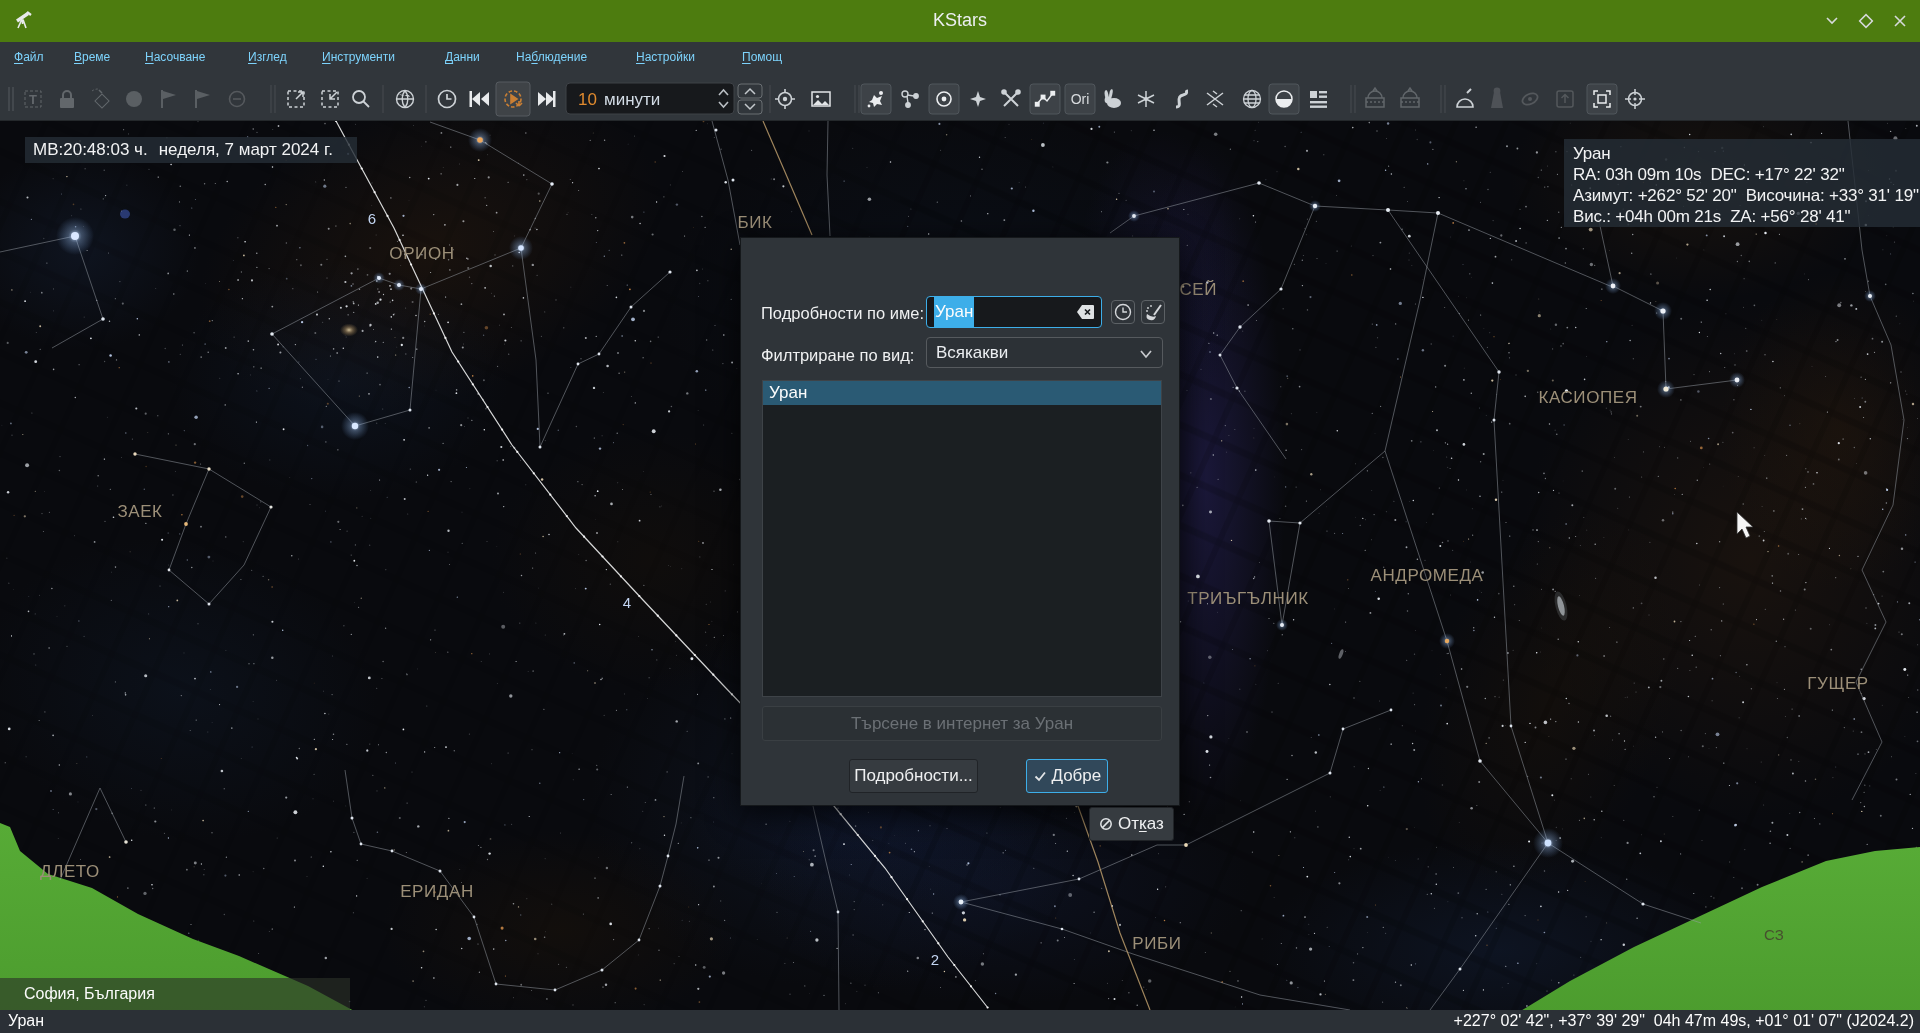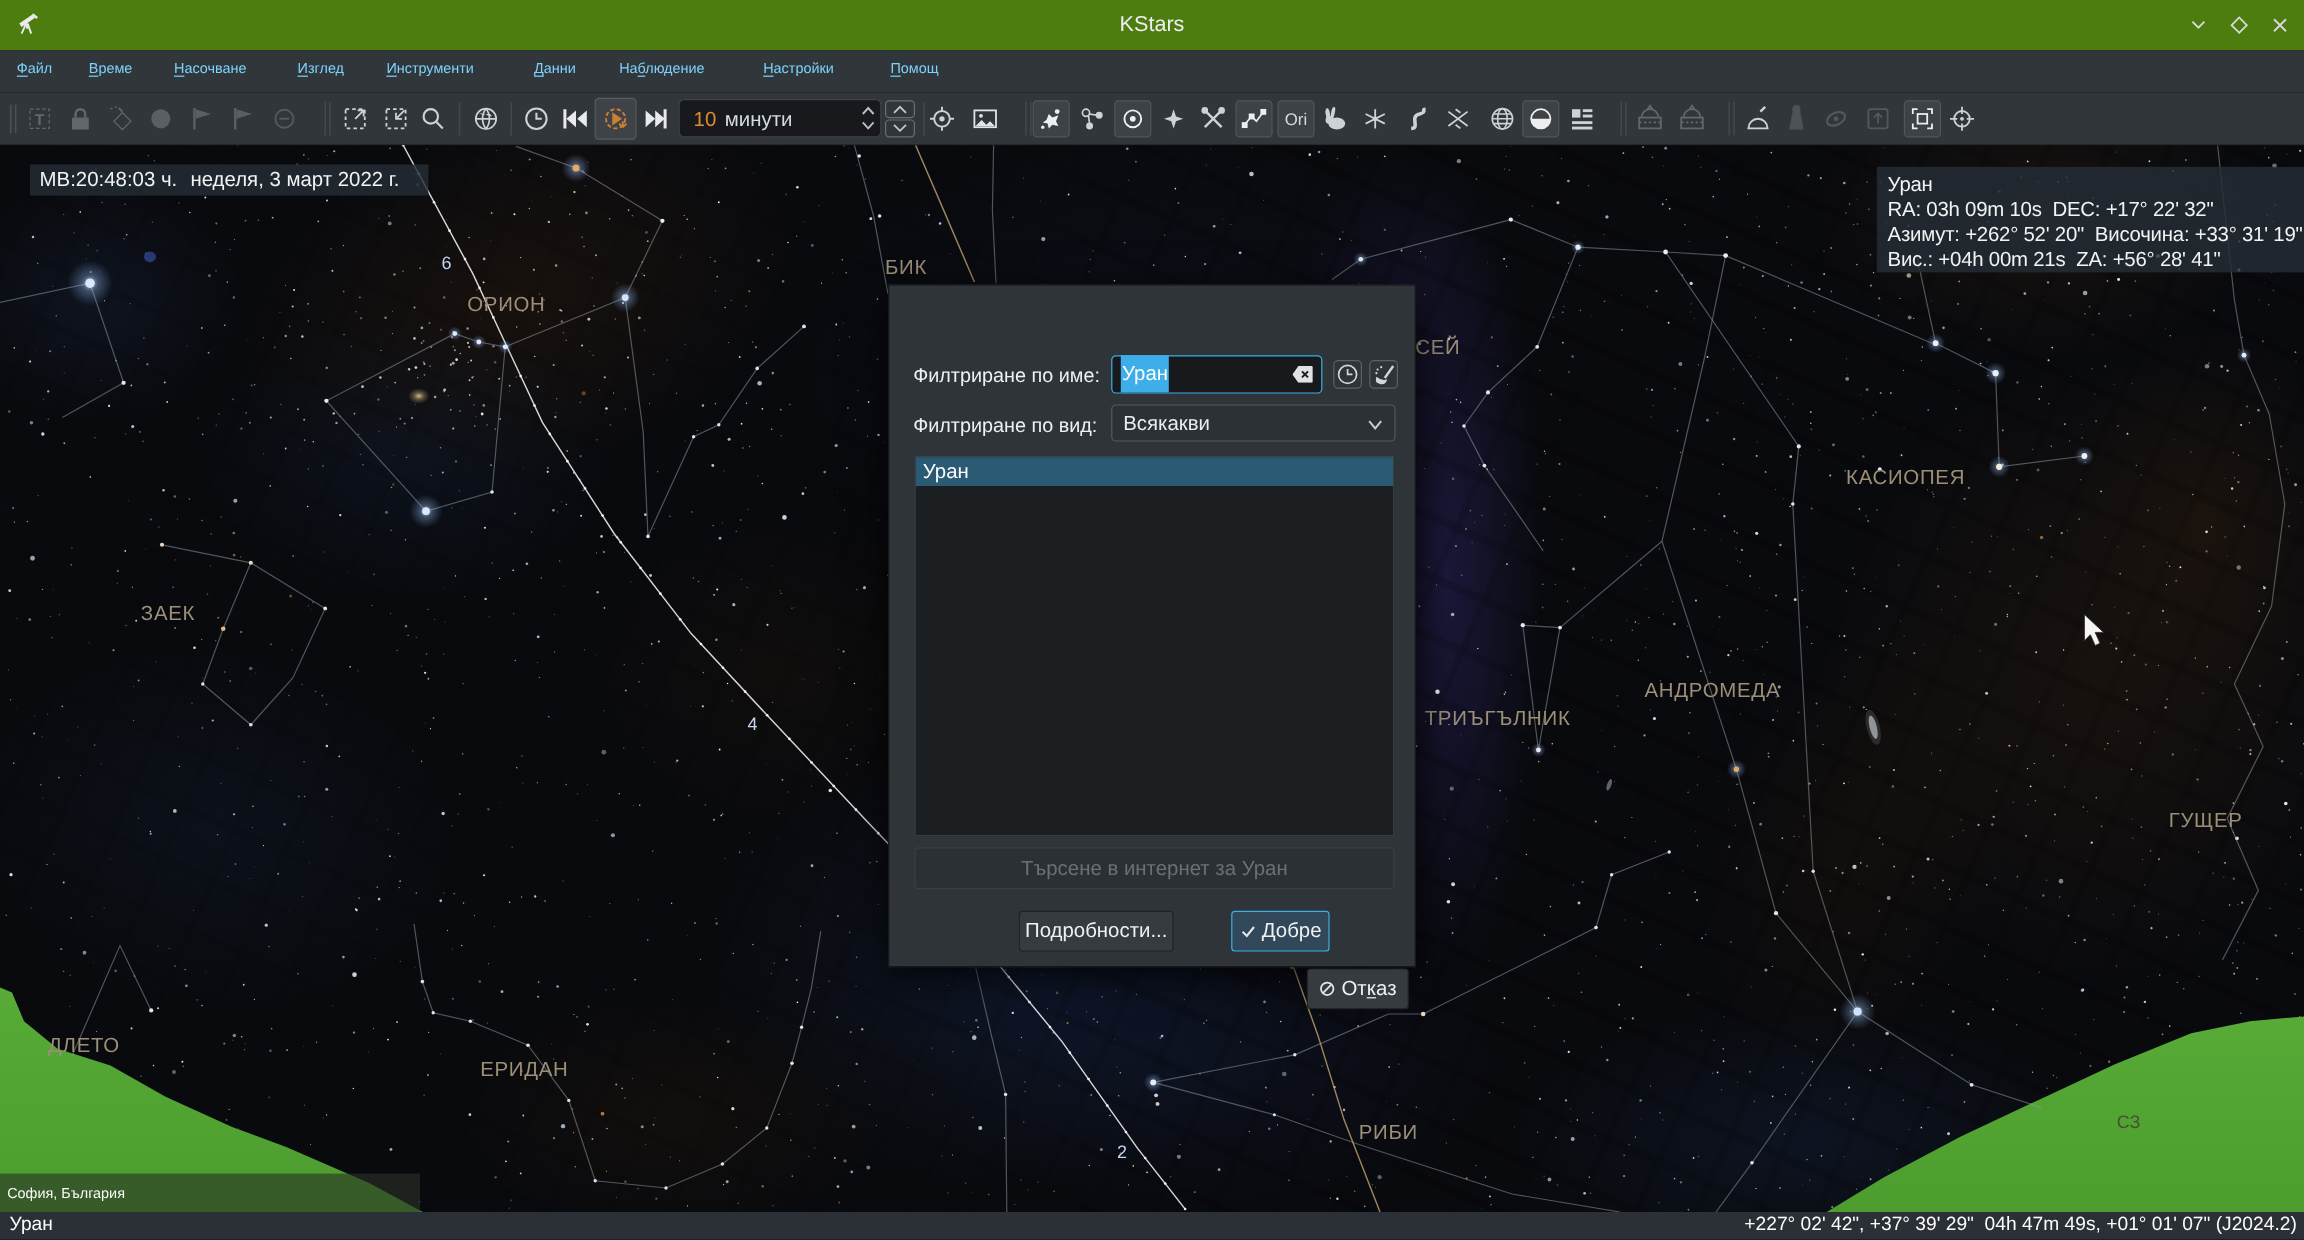--- a/index.html
+++ b/index.html
@@ -7,21 +7,21 @@
 #titlebar { position:absolute; left:0; top:0; width:1920px; height:42px; background:#4d7c0f; }
 #titlebar .t { position:absolute; left:0; right:0; top:10px; text-align:center; color:#eceff1; font-size:18px; }
 #menubar { position:absolute; left:0; top:42px; width:1920px; height:35px; background:#31363b; }
 #menubar span { position:absolute; top:8px; color:#7dd3fc; font-size:12px; }
 #menubar u { text-decoration:underline; text-underline-offset:2px; }
 #toolbar { position:absolute; left:0; top:77px; width:1920px; height:44px; background:#31363b; border-bottom:1px solid #24282b; }
 #sky { position:absolute; left:0; top:121px; }
 .infobox { position:absolute; background:rgba(37,45,54,0.82); color:#f2f3f4; font-size:17px; }
 #info-tl { left:25px; top:137px; width:332px; height:26px; line-height:26px; padding-left:8px; white-space:nowrap; }
 #info-tr { left:1564px; top:139px; width:356px; height:88px; padding:4px 0 0 9px; line-height:21px; white-space:nowrap; letter-spacing:-0.2px; }
-#sofia { position:absolute; left:0; top:978px; width:350px; height:32px; background:rgba(44,50,40,0.62); color:#fbfbfb; font-size:12px; line-height:32px; padding-left:6px; }
+#sofia { position:absolute; left:0; top:978px; width:350px; height:32px; background:rgba(44,50,40,0.62); color:#fbfbfb; font-size:16px; line-height:32px; padding-left:24px; }
 #statusbar { position:absolute; left:0; top:1010px; width:1920px; height:23px; background:#2b3036; color:#fcfcfc; font-size:16px; line-height:22px; }
 #statusbar .l { position:absolute; left:8px; }
 #statusbar .r { position:absolute; right:6px; }
 
 #dlg { position:absolute; left:740px; top:237px; width:440px; height:569px; background:#2f3439;
   border:1px solid #15181b; box-shadow:0 8px 30px rgba(0,0,0,0.75); }
 #dlg-title { position:absolute; left:0; top:0; right:0; height:32px; background:#292d31; border-bottom:1px solid #212429; }
 #dlg-title .t { position:absolute; left:0; right:0; top:5px; text-align:center; color:#eceff1; font-size:18px; }
 #dlg label { position:absolute; color:#eff0f1; font-size:16.5px; }
 #nameinput { position:absolute; left:185px; top:58px; width:176px; height:32px; background:#17191c;
@@ -3061,30 +3061,30 @@
 <text x="1427" y="581" text-anchor="middle">АНДРОМЕДА</text>
 <text x="1248" y="604" text-anchor="middle">ТРИЪГЪЛНИК</text>
 <text x="1838" y="689" text-anchor="middle">ГУЩЕР</text>
 <text x="70" y="877" text-anchor="middle">ДЛЕТО</text>
 <text x="437" y="897" text-anchor="middle">ЕРИДАН</text>
 <text x="1157" y="949" text-anchor="middle">РИБИ</text>
 </g>
 <text x="1764" y="940" font-size="15" fill="#47502f">СЗ</text>
 <polygon points="1737,512 1737,534 1742,529 1746,538 1750,536 1746,527 1753,527" fill="#f5f5f5" stroke="#333" stroke-width="0.8"></polygon>
 </svg>
-<div class="infobox" id="info-tl"><span>МВ:20:48:03 ч.</span><span style="margin-left:11px">неделя, 3 март 2022 г.</span></div>
+<div class="infobox" id="info-tl"><span>МВ:20:48:03 ч.</span><span style="margin-left:11px">неделя, 7 март 2024 г.</span></div>
 <div class="infobox" id="info-tr">Уран<br>RA: 03h 09m 10s&nbsp; DEC: +17° 22' 32"<br>Азимут: +262° 52' 20"&nbsp; Височина: +33° 31' 19"<br>Вис.: +04h 00m 21s&nbsp; ZA: +56° 28' 41"</div>
 <div id="sofia">София, България</div>
 <div id="statusbar">
     <span class="l">Уран</span>
     <span class="r">+227° 02' 42", +37° 39' 29"&nbsp; 04h 47m 49s, +01° 01' 07" (J2024.2)</span>
   </div>
 
 <div id="dlg">
-  <label style="left:20px; top:66px">Филтриране по име:</label>
+  <label style="left:20px; top:66px">Подробности по име:</label>
   <div id="nameinput"><span class="sel">Уран</span>
     <svg style="position:absolute;right:7px;top:8px" width="17" height="14" viewBox="0 0 17 14">
         <path d="M5,0 H16 Q17,0 17,1 V13 Q17,14 16,14 H5 L0,7 Z" fill="#dfe2e4"></path>
         <path d="M8,4.5 L13,9.5 M13,4.5 L8,9.5" stroke="#1a1d20" stroke-width="1.7"></path>
       </svg>
   </div>
   <div class="iconbtn" style="left:370px; top:62px">
     <svg width="22" height="22" viewBox="0 0 22 22">
         <g stroke="#d4d7da" stroke-width="1.4" fill="none">
           <circle cx="11" cy="11" r="7.5"></circle>

